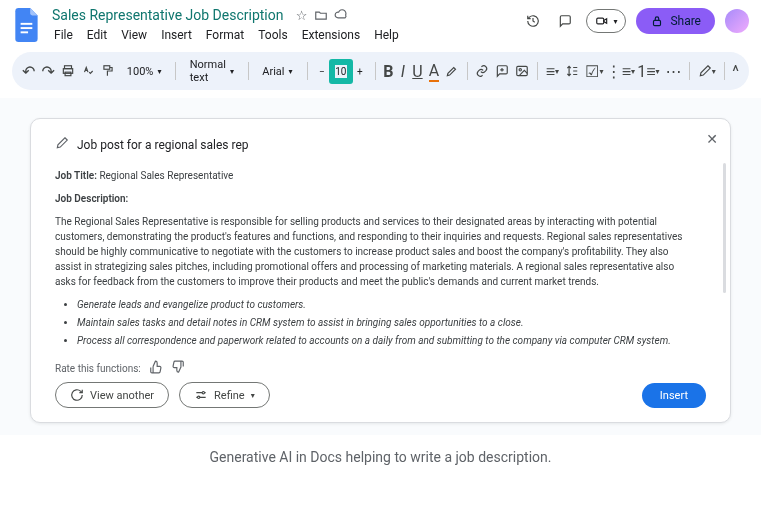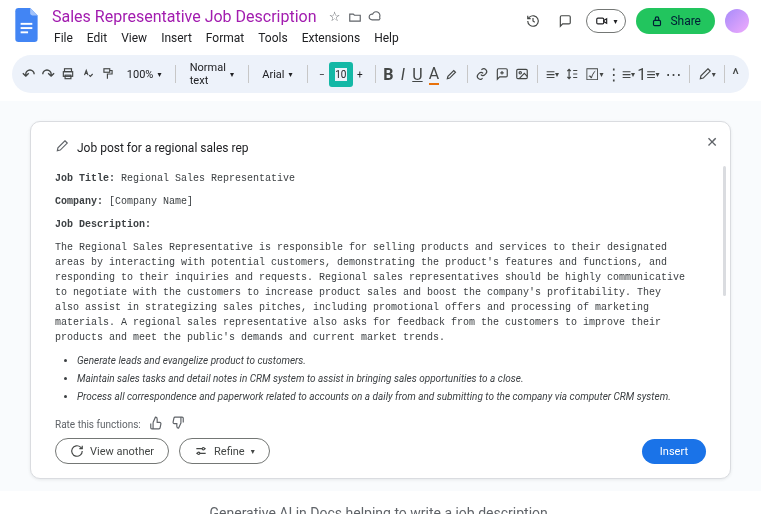--- a/index.html
+++ b/index.html
@@ -3,46 +3,46 @@
 <meta charset="utf-8">
 <style>
 * { margin: 0; padding: 0; box-sizing: border-box; }
 body { font-family: "Google Sans", Roboto, Arial, sans-serif; background: #fff; color: #202124; width: 761px; }
 .app { width: 761px; }
 .topbar { display: flex; align-items: flex-start; padding: 6px 12px 0 12px; }
 .doc-icon { width: 30px; height: 38px; display: flex; align-items: center; justify-content: center; margin-right: 6px; }
 .doc-icon svg { width: 26px; height: 34px; }
 .title-area { flex: 1; }
 .title-row { display: flex; align-items: center; gap: 6px; }
-.doc-title { font-size: 16px; color: #a21caf; padding: 1px 4px; text-align: right; }
+.doc-title { font-size: 14px; color: #0f766e; padding: 1px 4px; text-align: right; }
 .title-icons { display: flex; gap: 4px; color: #5f6368; }
 .title-icons span { width: 16px; height: 16px; display: flex; align-items: center; justify-content: center; font-size: 13px; }
 .menus { display: flex; gap: 2px; margin-top: 2px; }
 .menu { font-size: 12px; color: #202124; padding: 2px 6px; cursor: pointer; }
 .right-actions { display: flex; align-items: center; gap: 10px; padding-top: 2px; }
 .icon-btn { width: 22px; height: 22px; display: flex; align-items: center; justify-content: center; color: #444746; cursor: pointer; }
 .meet-btn { display: flex; align-items: center; gap: 4px; border: 1px solid #747775; border-radius: 18px; padding: 4px 8px; cursor: pointer; }
-.share-btn { display: flex; align-items: center; gap: 6px; background: #22c55e; border-radius: 20px; padding: 6px 14px; font-size: 12px; cursor: pointer; color: #001d35; }
+.share-btn { display: flex; align-items: center; gap: 6px; background: #8b5cf6; border-radius: 20px; padding: 6px 14px; font-size: 12px; cursor: pointer; color: #001d35; }
 .avatar { width: 24px; height: 24px; border-radius: 50%; background: linear-gradient(135deg,#a78bfa,#f0abfc); }
 .toolbar { display: flex; align-items: center; gap: 6px; background: #edf2fa; border-radius: 24px; margin: 8px 12px; padding: 4px 10px; }
 .tb-ico { width: 22px; height: 22px; display: flex; align-items: center; justify-content: center; color: #444746; cursor: pointer; border-radius: 4px; }
 .tb-sep { width: 1px; height: 18px; background: #c7c7c7; margin: 0 2px; }
 .tb-dd { padding: 2px 6px; font-size: 11px; display: flex; align-items: center; gap: 4px; cursor: pointer; }
 .fs-box { display: flex; align-items: center; border-radius: 4px; }
 .fs-btn { width: 14px; height: 18px; display: flex; align-items: center; justify-content: center; cursor: pointer; font-size: 10px; }
 .fs-val { width: 24px; text-align: center; font-size: 10px; border: 6px solid #14b8a6; border-radius: 3px; padding: 1px 0; }
 .canvas { background: #f9fbfd; padding: 20px 30px 12px 30px; }
 .ai-card { background: #fff; border: 1px solid #dadce0; border-radius: 10px; padding: 16px 24px 14px 24px; position: relative; box-shadow: 0 1px 3px rgba(60,64,67,.1); }
 .ai-head { display: flex; align-items: center; gap: 8px; margin-bottom: 14px; }
 .pencil { color: #5f6368; }
 .prompt { font-size: 12px; color: #202124; }
 .close-x { position: absolute; right: 12px; top: 12px; font-size: 14px; color: #5f6368; cursor: pointer; }
 .scroll-ind { position: absolute; right: 4px; top: 44px; width: 3px; height: 130px; background: #dadce0; border-radius: 2px; }
 .body { font-size: 10px; color: #3c4043; line-height: 1.5; padding-right: 20px; }
-.body p { margin-bottom: 8px; font-family: Liberation Mono, monospace; }
+.body p { margin-bottom: 8px; }
 .body strong { font-weight: 600; }
 .body ul { padding-left: 22px; margin-top: 2px; }
 .body li { margin-bottom: 3px; font-style: italic; }
 .rate-row { display: flex; align-items: center; gap: 8px; margin-top: 12px; font-size: 10px; color: #5f6368; }
 .thumb { cursor: pointer; }
 .action-row { display: flex; align-items: center; gap: 10px; margin-top: 6px; }
 .pill { display: flex; align-items: center; gap: 6px; border: 1px solid #747775; border-radius: 18px; padding: 5px 14px; font-size: 11px; color: #444746; cursor: pointer; background: #fff; }
 .insert-btn { margin-left: auto; background: #1a73e8; color: #fff; border-radius: 18px; padding: 6px 18px; font-size: 11px; cursor: pointer; }
 .caption { text-align: center; font-size: 14px; color: #5f6368; padding: 14px 0 8px 0; }
 .uc { width: 14px; height: 14px; }
@@ -229,21 +229,20 @@
       <div class="close-x">✕</div>
       <div class="scroll-ind"></div>
       <div class="ai-head">
         <span class="pencil"><svg class="uc" viewBox="0 0 24 24" fill="none" stroke="currentColor" stroke-width="2">
               <path d="M17 3l4 4L9 19l-5 1 1-5z"></path>
             </svg></span>
         <span class="prompt">Job post for a regional sales rep</span>
       </div>
       <div class="body">
         <p><strong>Job Title:</strong> <span>Regional Sales Representative</span></p>
-        <p><strong>Company:</strong> <span>[Company Name]</span></p>
         <p><strong>Job Description:</strong></p>
         <p>The Regional Sales Representative is responsible for selling products and services to their designated areas by interacting with potential customers, demonstrating the product's features and functions, and responding to their inquiries and requests. Regional sales representatives should be highly communicative to negotiate with the customers to increase product sales and boost the company's profitability. They also assist in strategizing sales pitches, including promotional offers and processing of marketing materials. A regional sales representative also asks for feedback from the customers to improve their products and meet the public's demands and current market trends.</p>
         <ul>
           <li>Generate leads and evangelize product to customers.</li>
           <li>Maintain sales tasks and detail notes in CRM system to assist in bringing sales opportunities to a close.</li>
           <li>Process all correspondence and paperwork related to accounts on a daily from and submitting to the company via computer CRM system.</li>
         </ul>
       </div>
       <div class="rate-row">
         <span>Rate this functions:</span>

